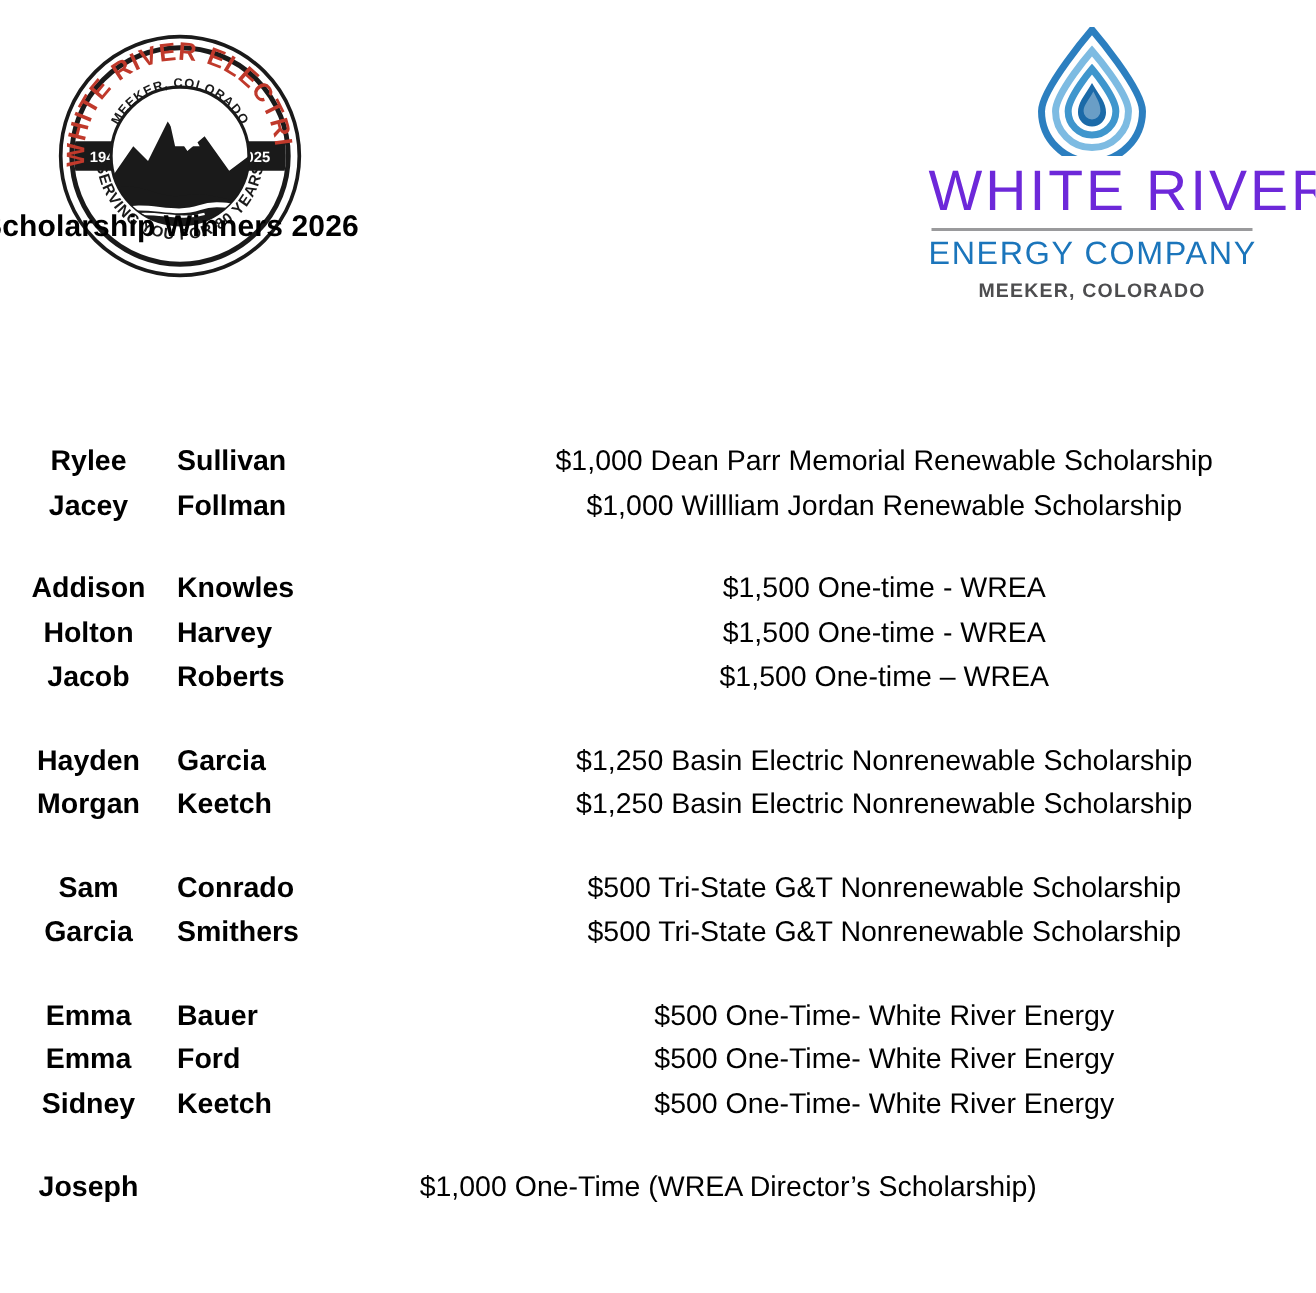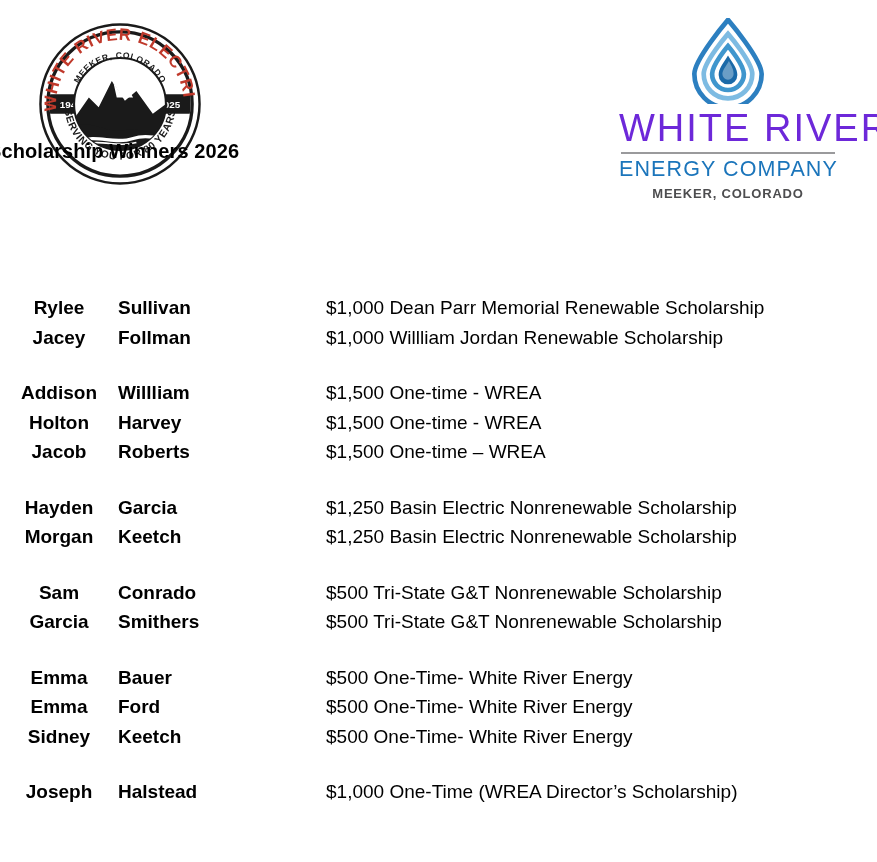--- a/index.html
+++ b/index.html
@@ -109,21 +109,21 @@
   }
   .col-last {
     width: 208px;
     text-align: left;
     font-weight: 700;
     font-size: 19px;
     white-space: nowrap;
   }
   .col-award {
     flex: 1;
-    text-align: left;
+    text-align: center;
     font-size: 19px;
     font-weight: 400;
     white-space: nowrap;
     padding-right: 12px;
   }
 </style>
 </head>
 <body>
 
 <div class="header">
@@ -200,21 +200,21 @@
       </div>
       <div class="row">
         <div class="col-first">Jacey</div>
         <div class="col-last">Follman</div>
         <div class="col-award">$1,000 Willliam Jordan Renewable Scholarship</div>
       </div>
     </div>
     <div class="group">
       <div class="row">
         <div class="col-first">Addison</div>
-        <div class="col-last">Willliam</div>
+        <div class="col-last">Knowles</div>
         <div class="col-award">$1,500 One-time - WREA</div>
       </div>
       <div class="row">
         <div class="col-first">Holton</div>
         <div class="col-last">Harvey</div>
         <div class="col-award">$1,500 One-time - WREA</div>
       </div>
       <div class="row">
         <div class="col-first">Jacob</div>
         <div class="col-last">Roberts</div>
@@ -258,17 +258,16 @@
       </div>
       <div class="row">
         <div class="col-first">Sidney</div>
         <div class="col-last">Keetch</div>
         <div class="col-award">$500 One-Time- White River Energy</div>
       </div>
     </div>
     <div class="group">
       <div class="row">
         <div class="col-first">Joseph</div>
-        <div class="col-last">Halstead</div>
         <div class="col-award">$1,000 One-Time (WREA Director’s Scholarship)</div>
       </div>
     </div>
   </div>
 
 </body></html>

